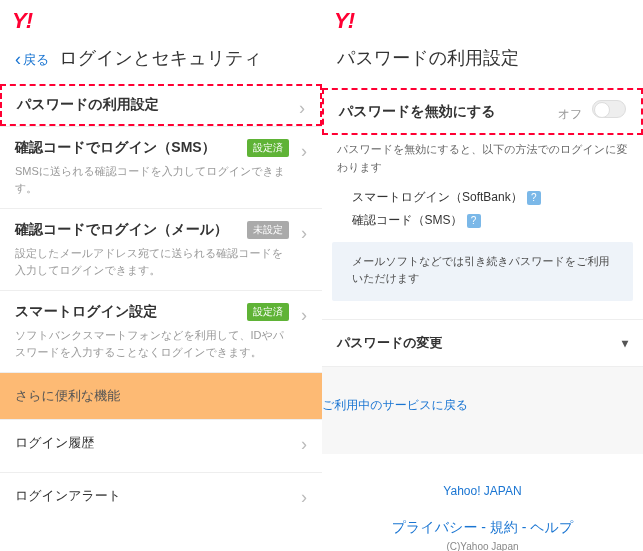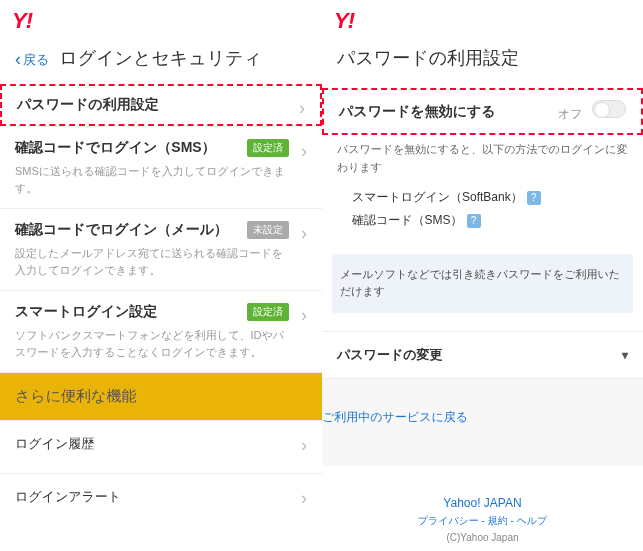--- a/index.html
+++ b/index.html
@@ -17,43 +17,43 @@
   .row { border-top: 1px solid #eee; padding: 12px 15px; position: relative; }
   .row.with-arrow::after { content: "›"; position: absolute; right: 15px; top: 14px; color: #bbb; font-size: 18px; }
   .row-main { display: flex; align-items: center; justify-content: space-between; }
   .row-title { font-size: 14px; font-weight: bold; color: #333; flex: 1; }
   .row-desc { font-size: 11px; color: #999; margin-top: 6px; line-height: 1.5; padding-right: 20px; }
   .badge { font-size: 10px; color: #fff; padding: 2px 6px; border-radius: 2px; margin-right: 18px; }
   .badge.green { background: #5fb336; }
   .badge.gray { background: #aaa; }
   .highlight { border: 2px dashed #ff0033; padding: 10px 15px; }
   .highlight.with-arrow::after { top: 12px; }
-  .section-sub { background: #eab308; padding: 14px 15px; font-size: 15px; color: #555; border-top:1px solid #eee; }
+  .section-sub { background: #fdba74; padding: 14px 15px; font-size: 13px; color: #555; border-top:1px solid #eee; }
   .simple { padding: 14px 15px; font-size: 13px; border-top:1px solid #eee; }
   .simple.with-arrow::after { content: "›"; position: absolute; right: 15px; color: #bbb; font-size: 18px; }
   .simple { position: relative; }
   
   .r-header { padding: 8px 15px 18px; }
   .r-title { font-size: 18px; color: #333; }
   .toggle-row { display: flex; align-items: center; justify-content: space-between; padding: 10px 15px; }
   .toggle-label { font-size: 14px; font-weight: bold; }
   .toggle-status { font-size: 12px; color: #999; margin-right: 6px; }
   .switch { width: 34px; height: 18px; border-radius: 10px; background: #eee; border: 1px solid #ddd; position: relative; display: inline-block; }
   .switch::after { content: ""; position: absolute; width: 14px; height: 14px; border-radius: 50%; background: #fff; border:1px solid #ddd; left: 1px; top: 1px; }
   .note { font-size: 11px; color: #666; padding: 6px 15px 10px; line-height: 1.6; }
   .sublist { padding: 0 15px 10px 30px; font-size: 12px; color: #333; line-height: 1.9; }
   .q { display: inline-block; width: 14px; height: 14px; background: #7bb8e8; color: #fff; font-size: 10px; text-align: center; line-height: 14px; border-radius: 2px; margin-left: 4px; }
-  .info-box { background: #eef3f9; margin: 12px 10px; padding: 12px 8px; font-size: 11px; color: #4a4a4a; line-height: 1.6; border-radius: 2px; }
+  .info-box { background: #eef3f9; margin: 0 10px; padding: 12px 20px; font-size: 11px; color: #4a4a4a; line-height: 1.6; border-radius: 2px; font-family: Liberation Mono, monospace; }
   .change-row { padding: 14px 15px; font-size: 13px; font-weight: bold; border-top:1px solid #eee; border-bottom:1px solid #eee; position: relative; margin-top: 18px; }
   .change-row::after { content: "▾"; position: absolute; right: 15px; color: #555; font-size: 12px; top: 16px; }
   .footer-link { padding: 30px 0 40px; background: #f7f7f7; }
   .footer-link a { color: #1a75d2; font-size: 12px; text-decoration: none; }
   .footer2 { text-align: center; padding: 30px 0 20px; }
   .footer2 .brand { color: #1a75d2; font-size: 12px; }
-  .footer2 .links { font-size: 10px; color: #1a75d2; margin-top: 4px; }
+  .footer2 .links { font-size: 14px; color: #1a75d2; margin-top: 21px; }
   .footer2 .copy { font-size: 10px; color: #888; margin-top: 4px; }
   .spacer { height: 6px; }
 </style>
 </head>
 <body>
 
 <div class="pane left">
   <div class="logo"><span class="logo-y">Y</span></div>
   <div class="header">
     <span class="back">戻る</span>

